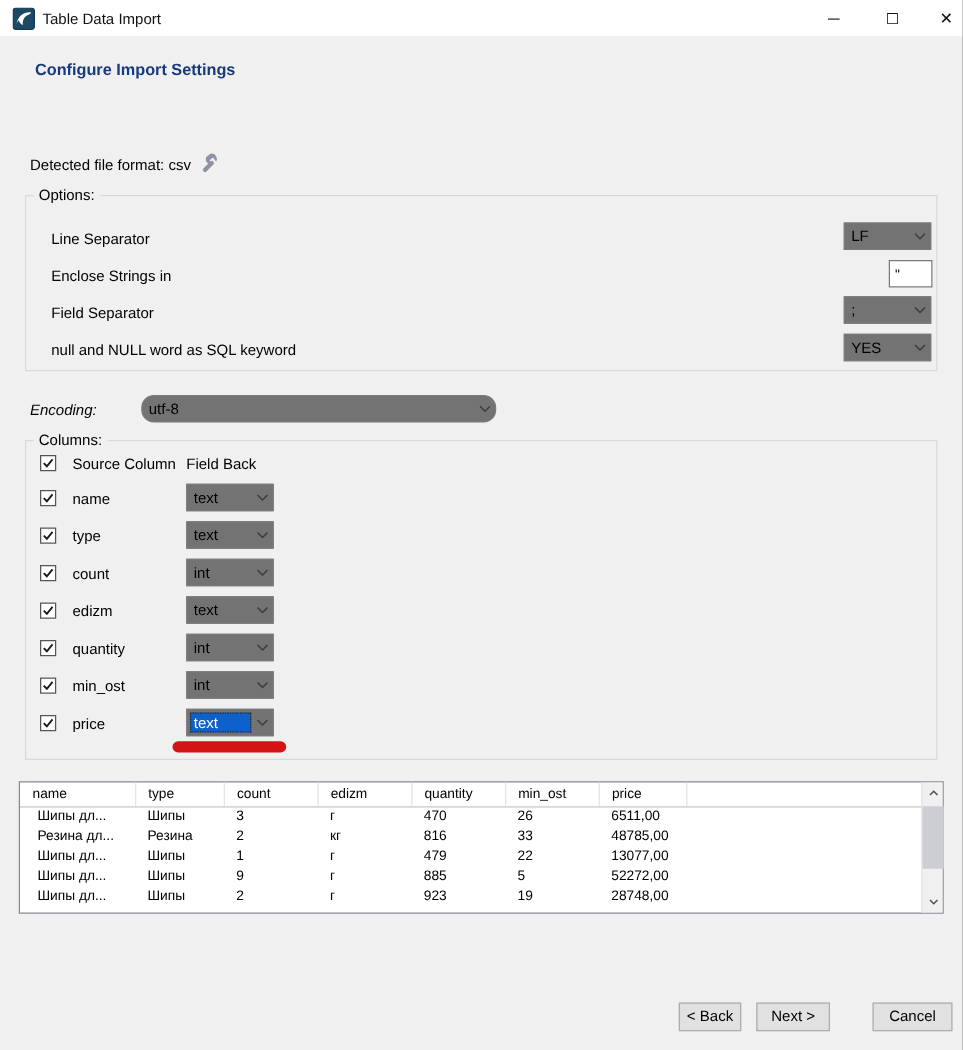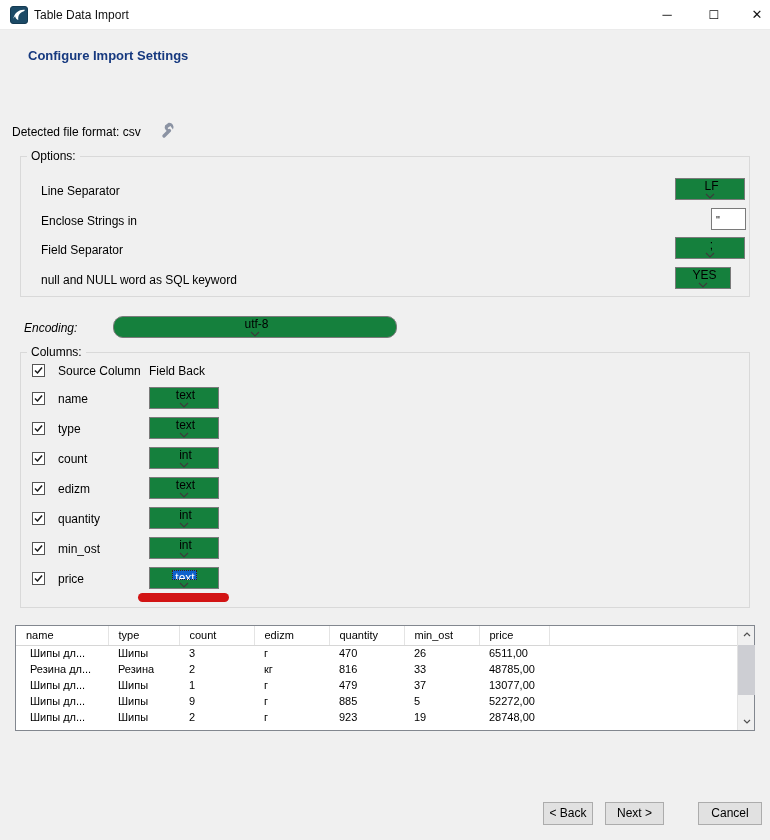--- a/index.html
+++ b/index.html
@@ -12,31 +12,31 @@
   
   .titlebar { position:absolute; left:0; top:0; width:770px; height:30px;
     background:#ffffff; border-bottom:1px solid #ebebeb; }
   .app-icon { position:absolute; left:10px; top:6px; width:18px; height:18px; }
   .title-text { position:absolute; left:34px; top:0; line-height:30px; font-size:12px; color:#111; }
   .win-btn { position:absolute; top:0; width:28px; height:30px; text-align:center;
     line-height:30px; font-size:13px; color:#111; cursor:default; }
   .win-btn.min { left:653px; } .win-btn.max { left:700px; font-size:12px; } .win-btn.cls { left:743px; }
   
   .heading { position:absolute; left:28px; top:48px; font-size:13px; font-weight:bold; color:#16397f; }
-  .detected { position:absolute; left:12px; top:125px; font-size:12px; }
+  .detected { position:absolute; left:24px; top:125px; font-size:12px; }
   .wrench { position:absolute; left:158px; top:122px; width:17px; height:17px; }
   
   .groupbox { position:absolute; border:1px solid #d9d9d9; background:transparent; }
   .groupbox .legend { position:absolute; left:6px; top:-8px; background:#f0f0f0; padding:0 4px; font-size:12px; }
   #options-box { left:20px; top:156px; width:730px; height:141px; }
   #columns-box { left:20px; top:352px; width:730px; height:256px; }
   .opt-label { position:absolute; left:20px; font-size:12px; }
   
-  .combo { position:absolute; height:22px; background:#15803d; border:1px solid #7a7a7a;
-    display:flex; align-items:center; cursor:default;flex-direction:column; }
+  .combo { position:absolute; height:22px; background:#737373; border:1px solid #7a7a7a;
+    display:flex; align-items:center; cursor:default; }
   .combo .combo-value { flex:1; padding:0 2px 0 5px; font-size:12px; white-space:nowrap; overflow:hidden; }
   .combo .combo-arrow { width:16px; display:flex; justify-content:center; align-items:center; }
   .combo.selected .combo-value { background:#0e61cb; color:#fff; outline:1px dotted #3a2a00; outline-offset:-1px;
     margin:2px 1px 2px 2px; padding:1px 2px 1px 3px; }
   .txt-input { position:absolute; height:22px; background:#fff; border:1px solid #7a7a7a;
     font-size:11px; padding:1px 3px 0 4px; line-height:12px; font-family:"Liberation Sans",sans-serif; }
   
   .checkbox { position:absolute; width:13px; height:13px; background:#fff; border:1px solid #555;
     display:flex; align-items:center; justify-content:center; }
   
@@ -117,21 +117,21 @@
     <div class="combo" style="left:654px; top:80px; width:70px;">
       <span class="combo-value">;</span>
       <span class="combo-arrow">
           <svg width="10" height="6" viewBox="0 0 10 6">
             <polyline points="1,1 5,5 9,1" fill="none" stroke="#3c3c3c" stroke-width="1.2"></polyline>
           </svg>
         </span>
     </div>
 
     <span class="opt-label" style="top:116px">null and NULL word as SQL keyword</span>
-    <div class="combo" style="left:654px; top:110px; width:56px;">
+    <div class="combo" style="left:654px; top:110px; width:70px;">
       <span class="combo-value">YES</span>
       <span class="combo-arrow">
           <svg width="10" height="6" viewBox="0 0 10 6">
             <polyline points="1,1 5,5 9,1" fill="none" stroke="#3c3c3c" stroke-width="1.2"></polyline>
           </svg>
         </span>
     </div>
   </div>
 
   <span style="position:absolute; left:24px; top:321px;font-style:italic;">Encoding:</span>
@@ -316,21 +316,21 @@
             <td>33</td>
             <td>48785,00</td>
             <td></td>
           </tr>
           <tr>
             <td>Шипы дл...</td>
             <td>Шипы</td>
             <td>1</td>
             <td>г</td>
             <td>479</td>
-            <td>37</td>
+            <td>22</td>
             <td>13077,00</td>
             <td></td>
           </tr>
           <tr>
             <td>Шипы дл...</td>
             <td>Шипы</td>
             <td>9</td>
             <td>г</td>
             <td>885</td>
             <td>5</td>

